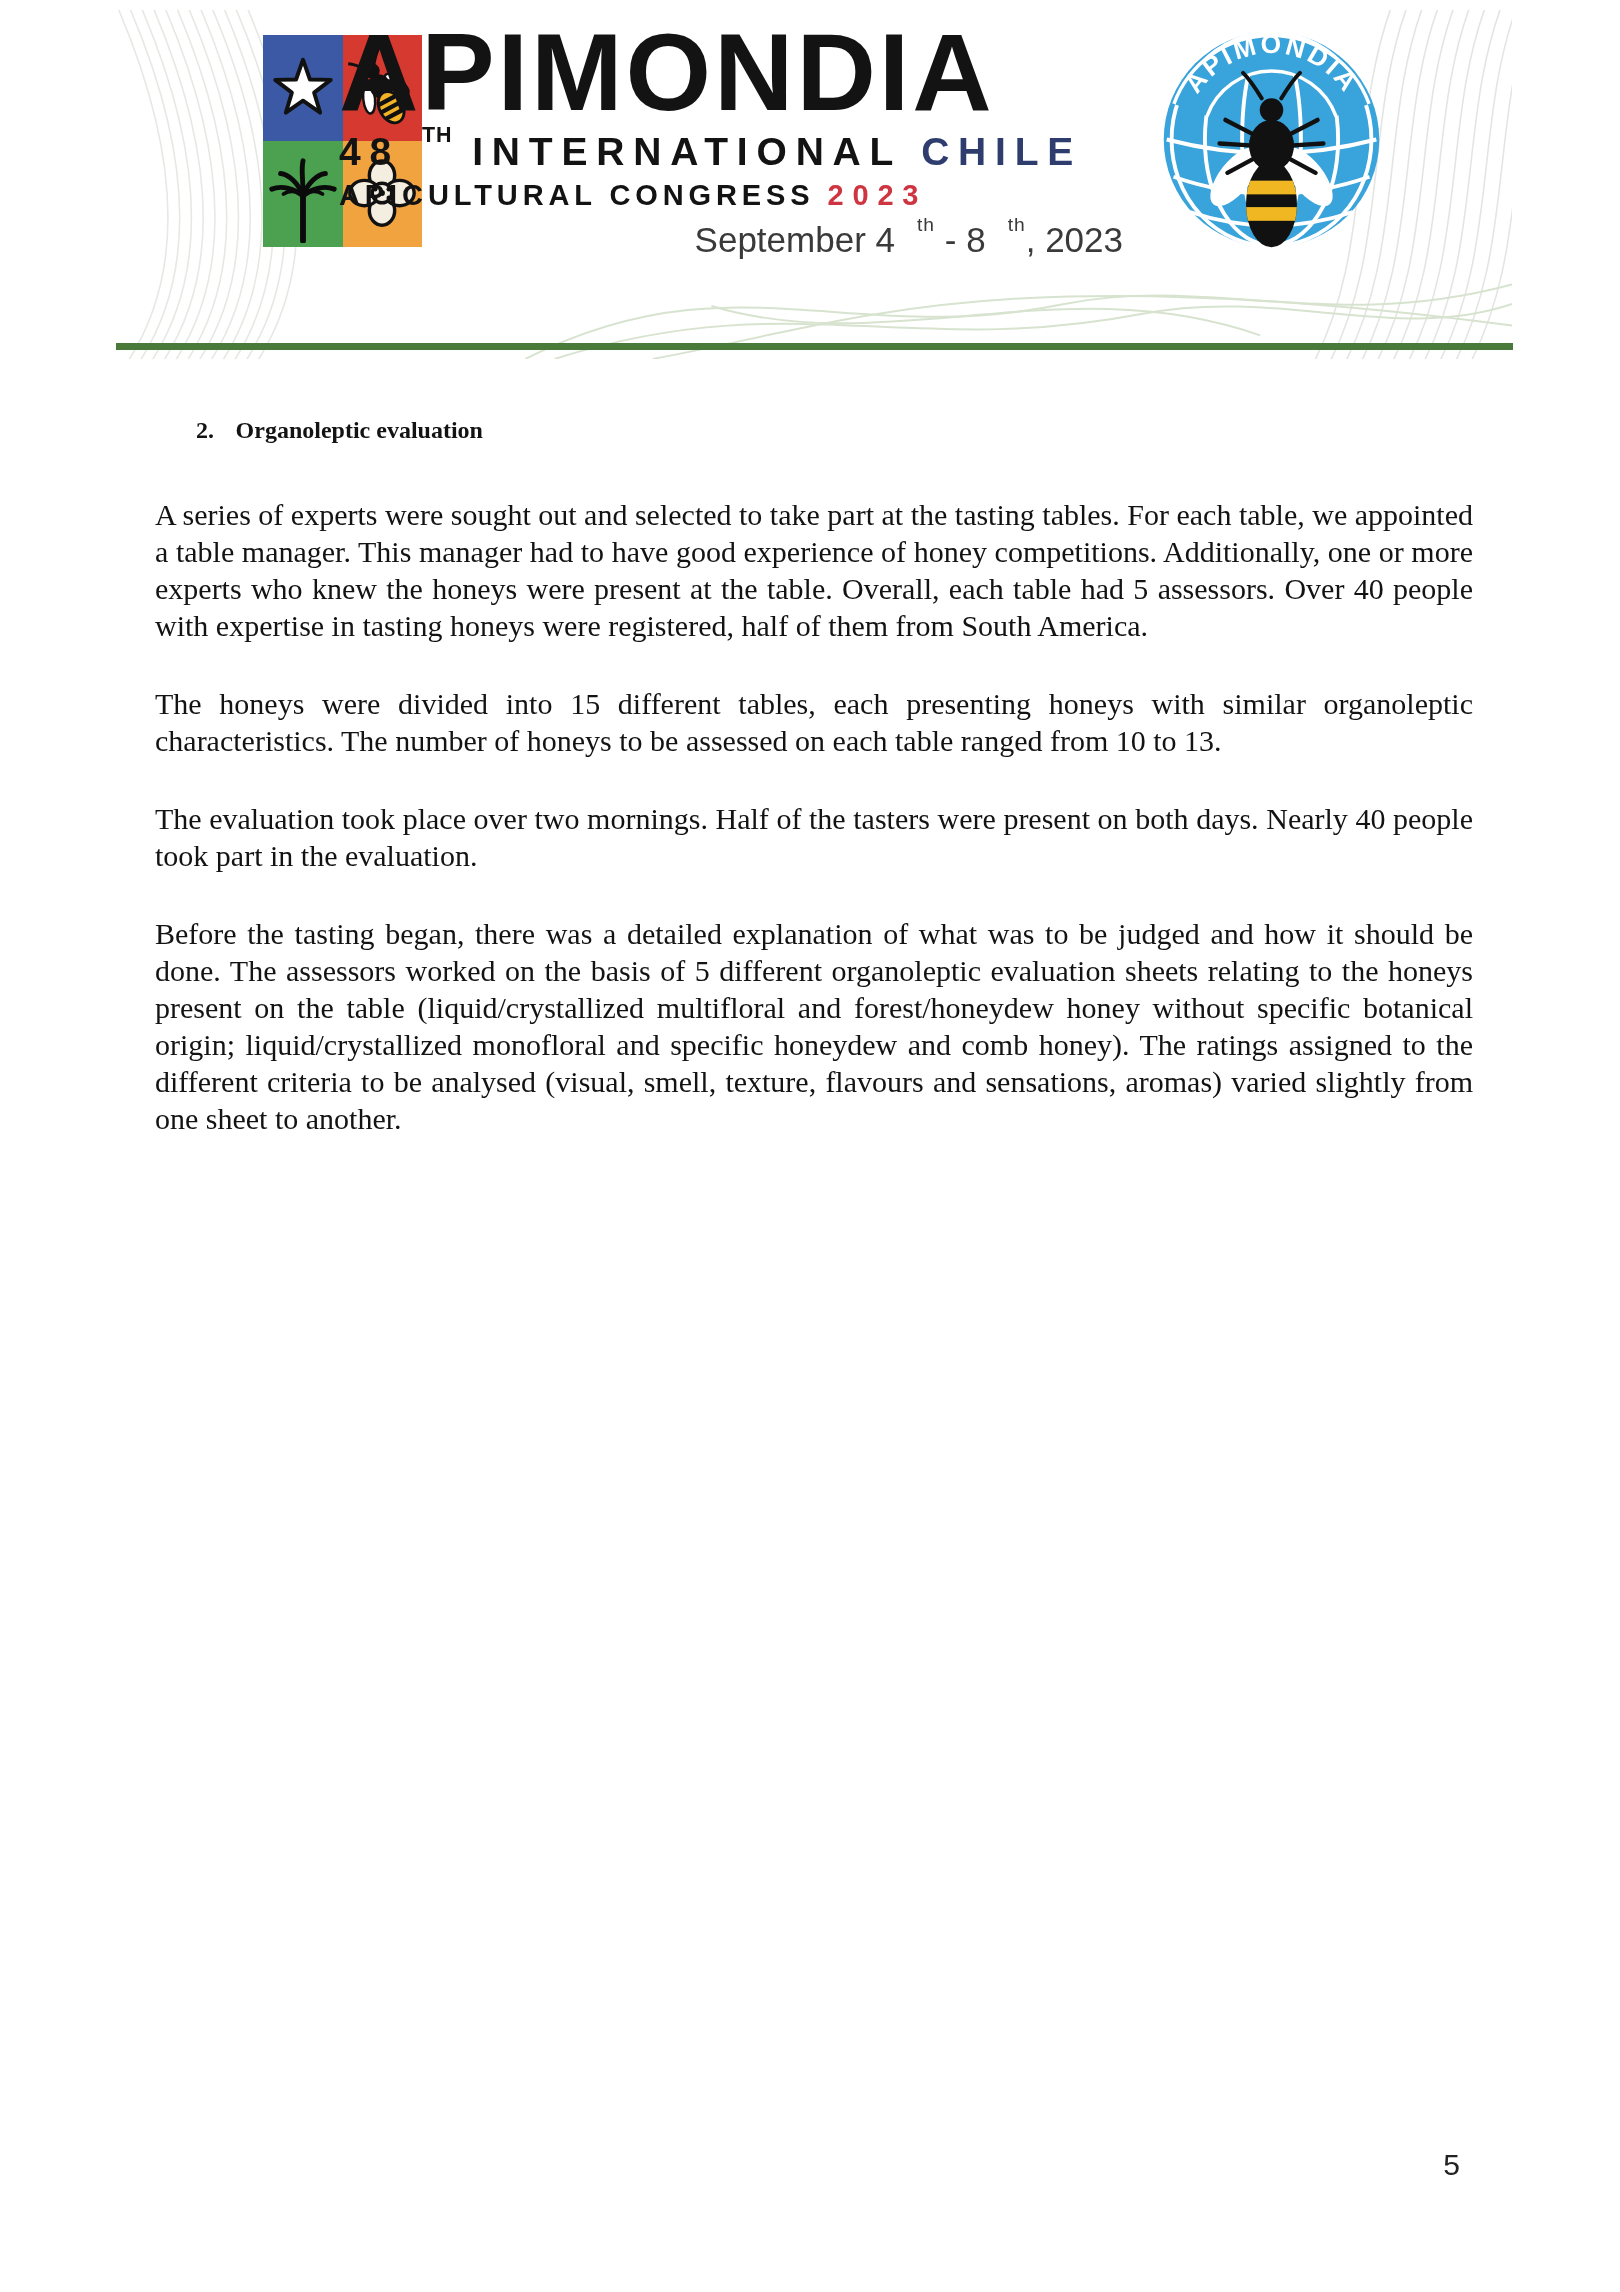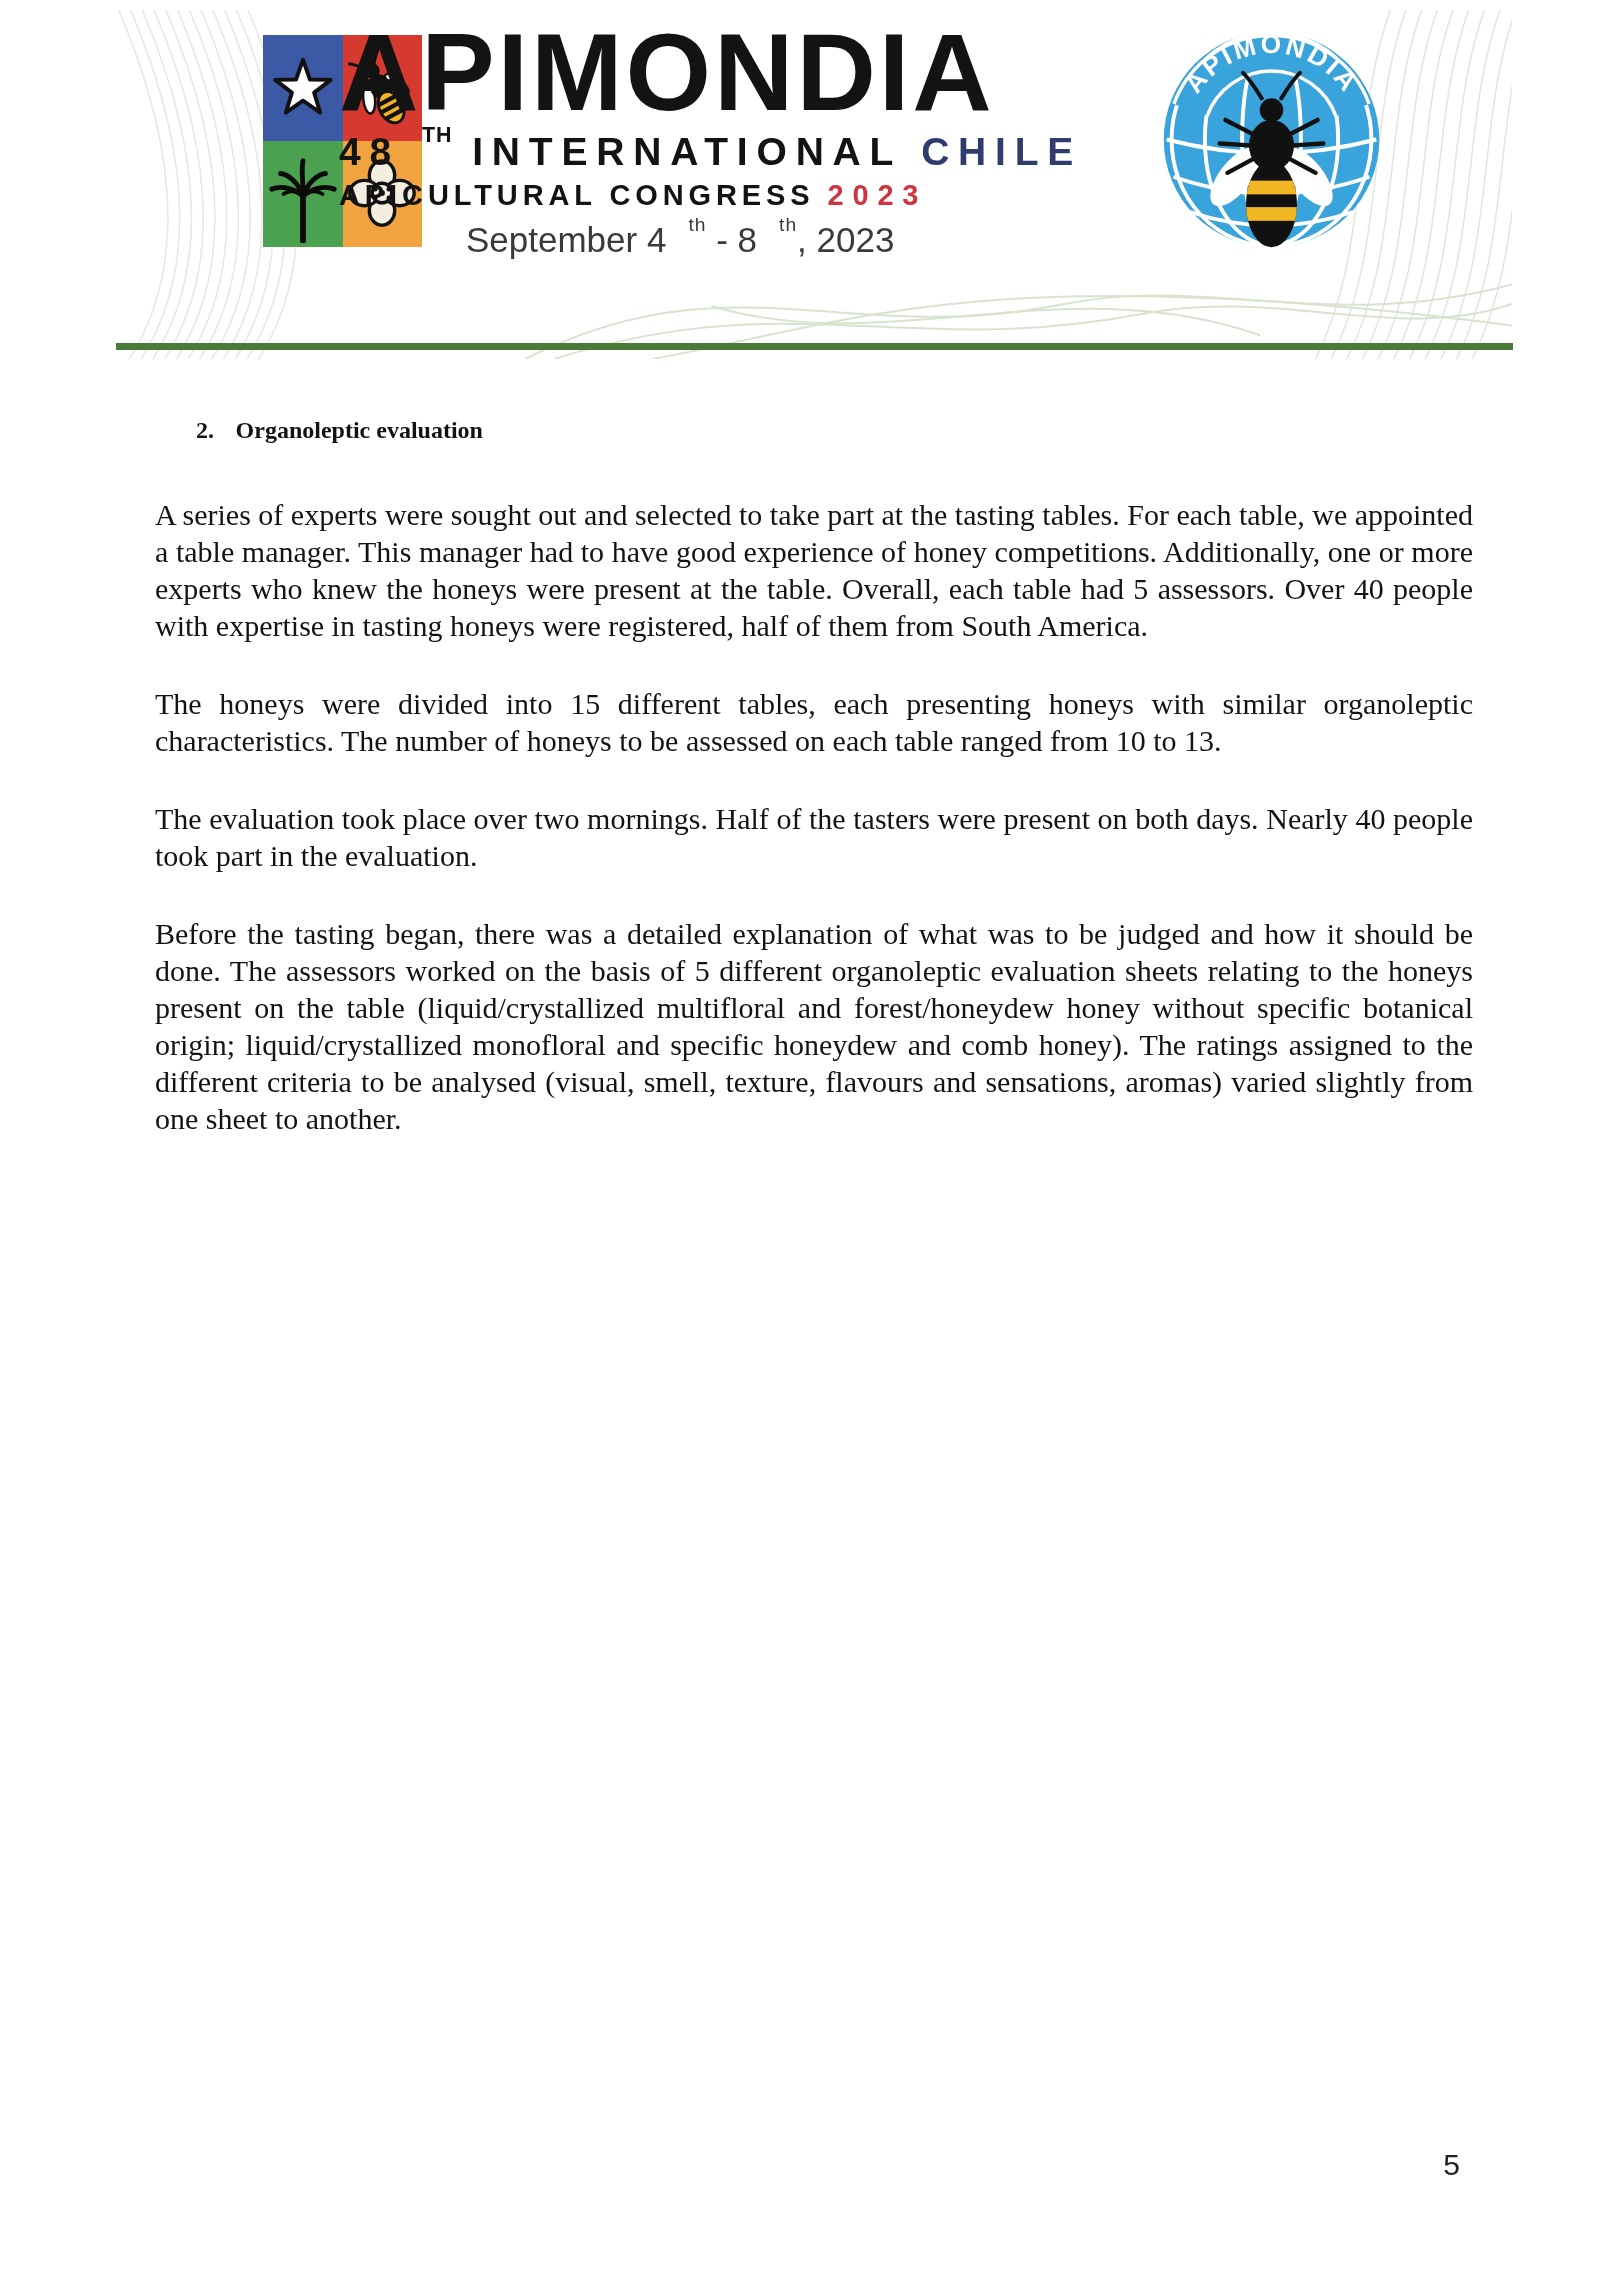--- a/index.html
+++ b/index.html
@@ -26,21 +26,21 @@
   .title-block { position:absolute; left:339px; top:9.8px; width:784px;
                  font-family:"Liberation Sans", sans-serif; color:#131313; }
   .apimondia { font-size:110px; font-weight:bold; letter-spacing:2.9px;
                line-height:0.95; white-space:nowrap; }
   .hline2 { margin-top:5.9px; font-size:39px; font-weight:bold; letter-spacing:8.8px; white-space:nowrap; }
   .hline3 { margin-top:4.9px; font-size:29px; font-weight:bold; letter-spacing:4.9px; white-space:nowrap; }
   .hline2 sup, .dates sup { font-size:55%; position:relative; top:-0.45em; letter-spacing:1px;margin-left:22px; }
   .chile { color:#2e3d6e; }
   .year  { color:#cf3540; letter-spacing:8.8px; }
   .dates { margin-top:7.8px; font-size:35px; font-weight:normal; letter-spacing:0;
-           color:#3a3a3a; text-align:left; padding-left:127px; }
+           color:#3a3a3a; text-align:right; padding-left:127px; }
 
   .globe { position:absolute; left:1149px; top:9.8px; }
 
   .tagline { position:absolute; left:116px; top:253px; width:1397px; text-align:center;
              font-family:"Liberation Sans", sans-serif; font-style:italic; font-size:41px; }
   .tagline .tl-bold { font-weight:bold; color:#4e7e3c; }
   .tagline .tl-reg  { font-weight:normal; color:#5d8a49; }
 
   .rule { position:absolute; left:116px; top:333px; width:1397px; height:6.9px;
           background:#4a7a3a; }

